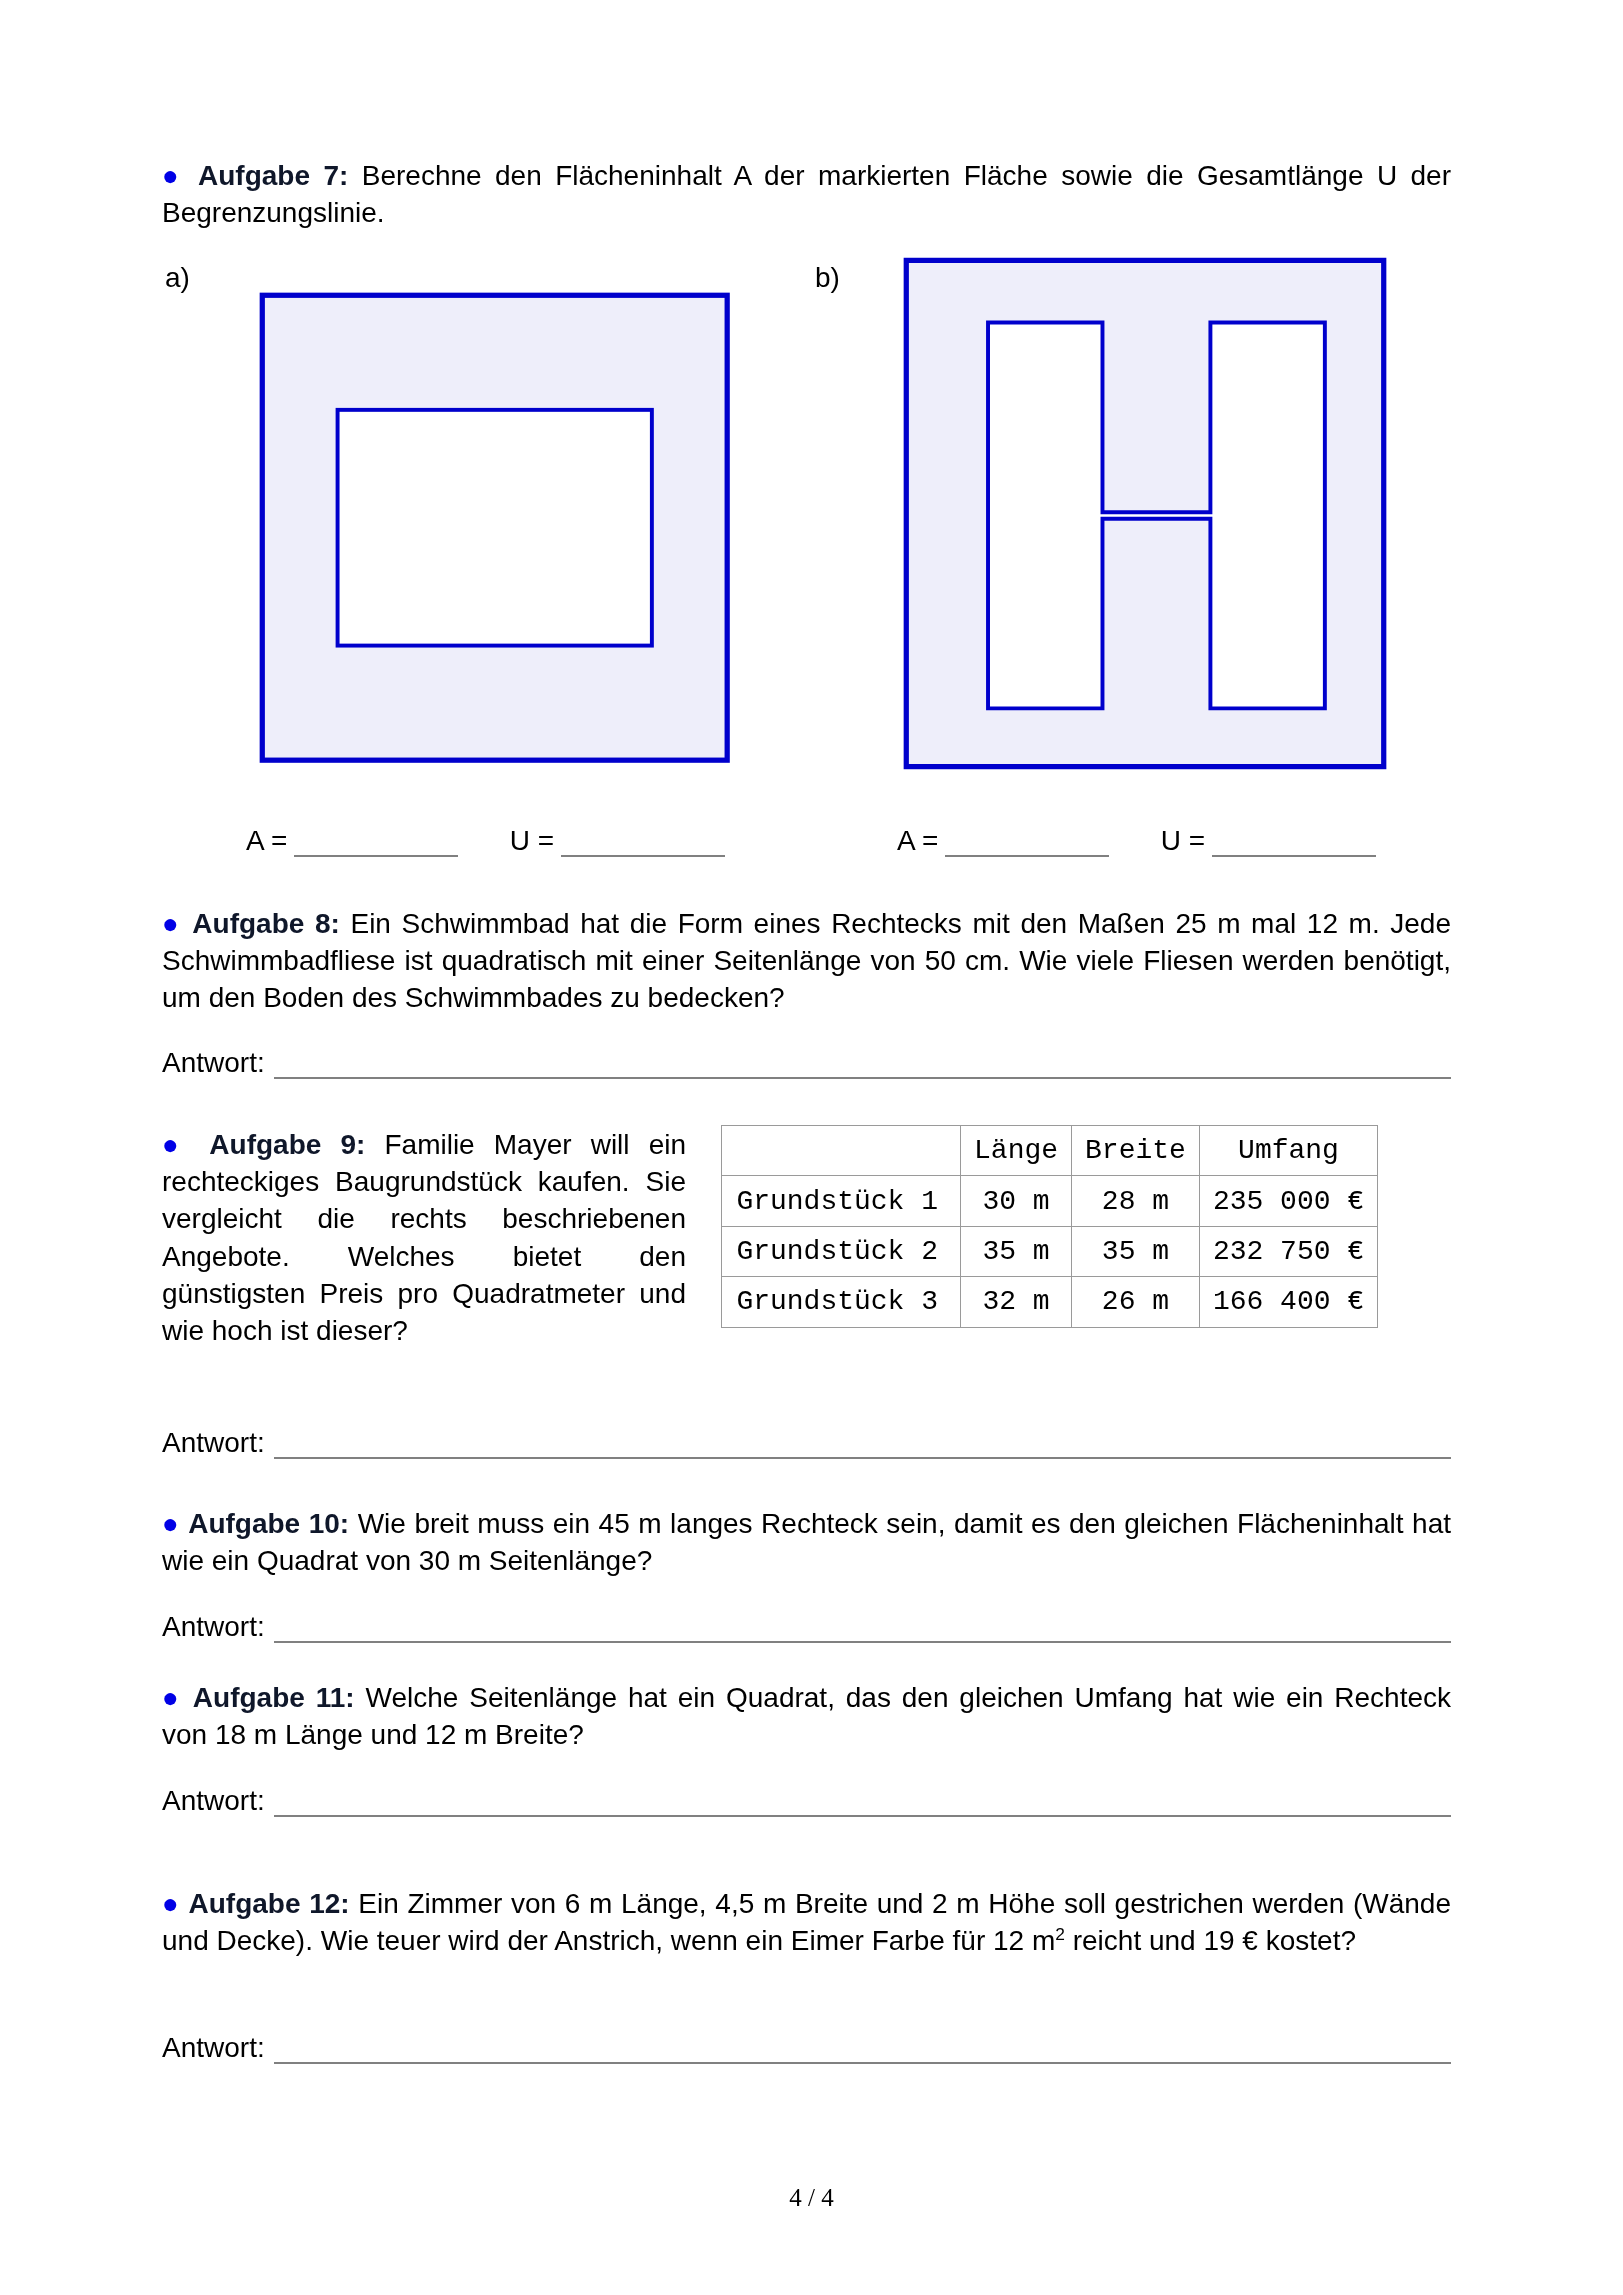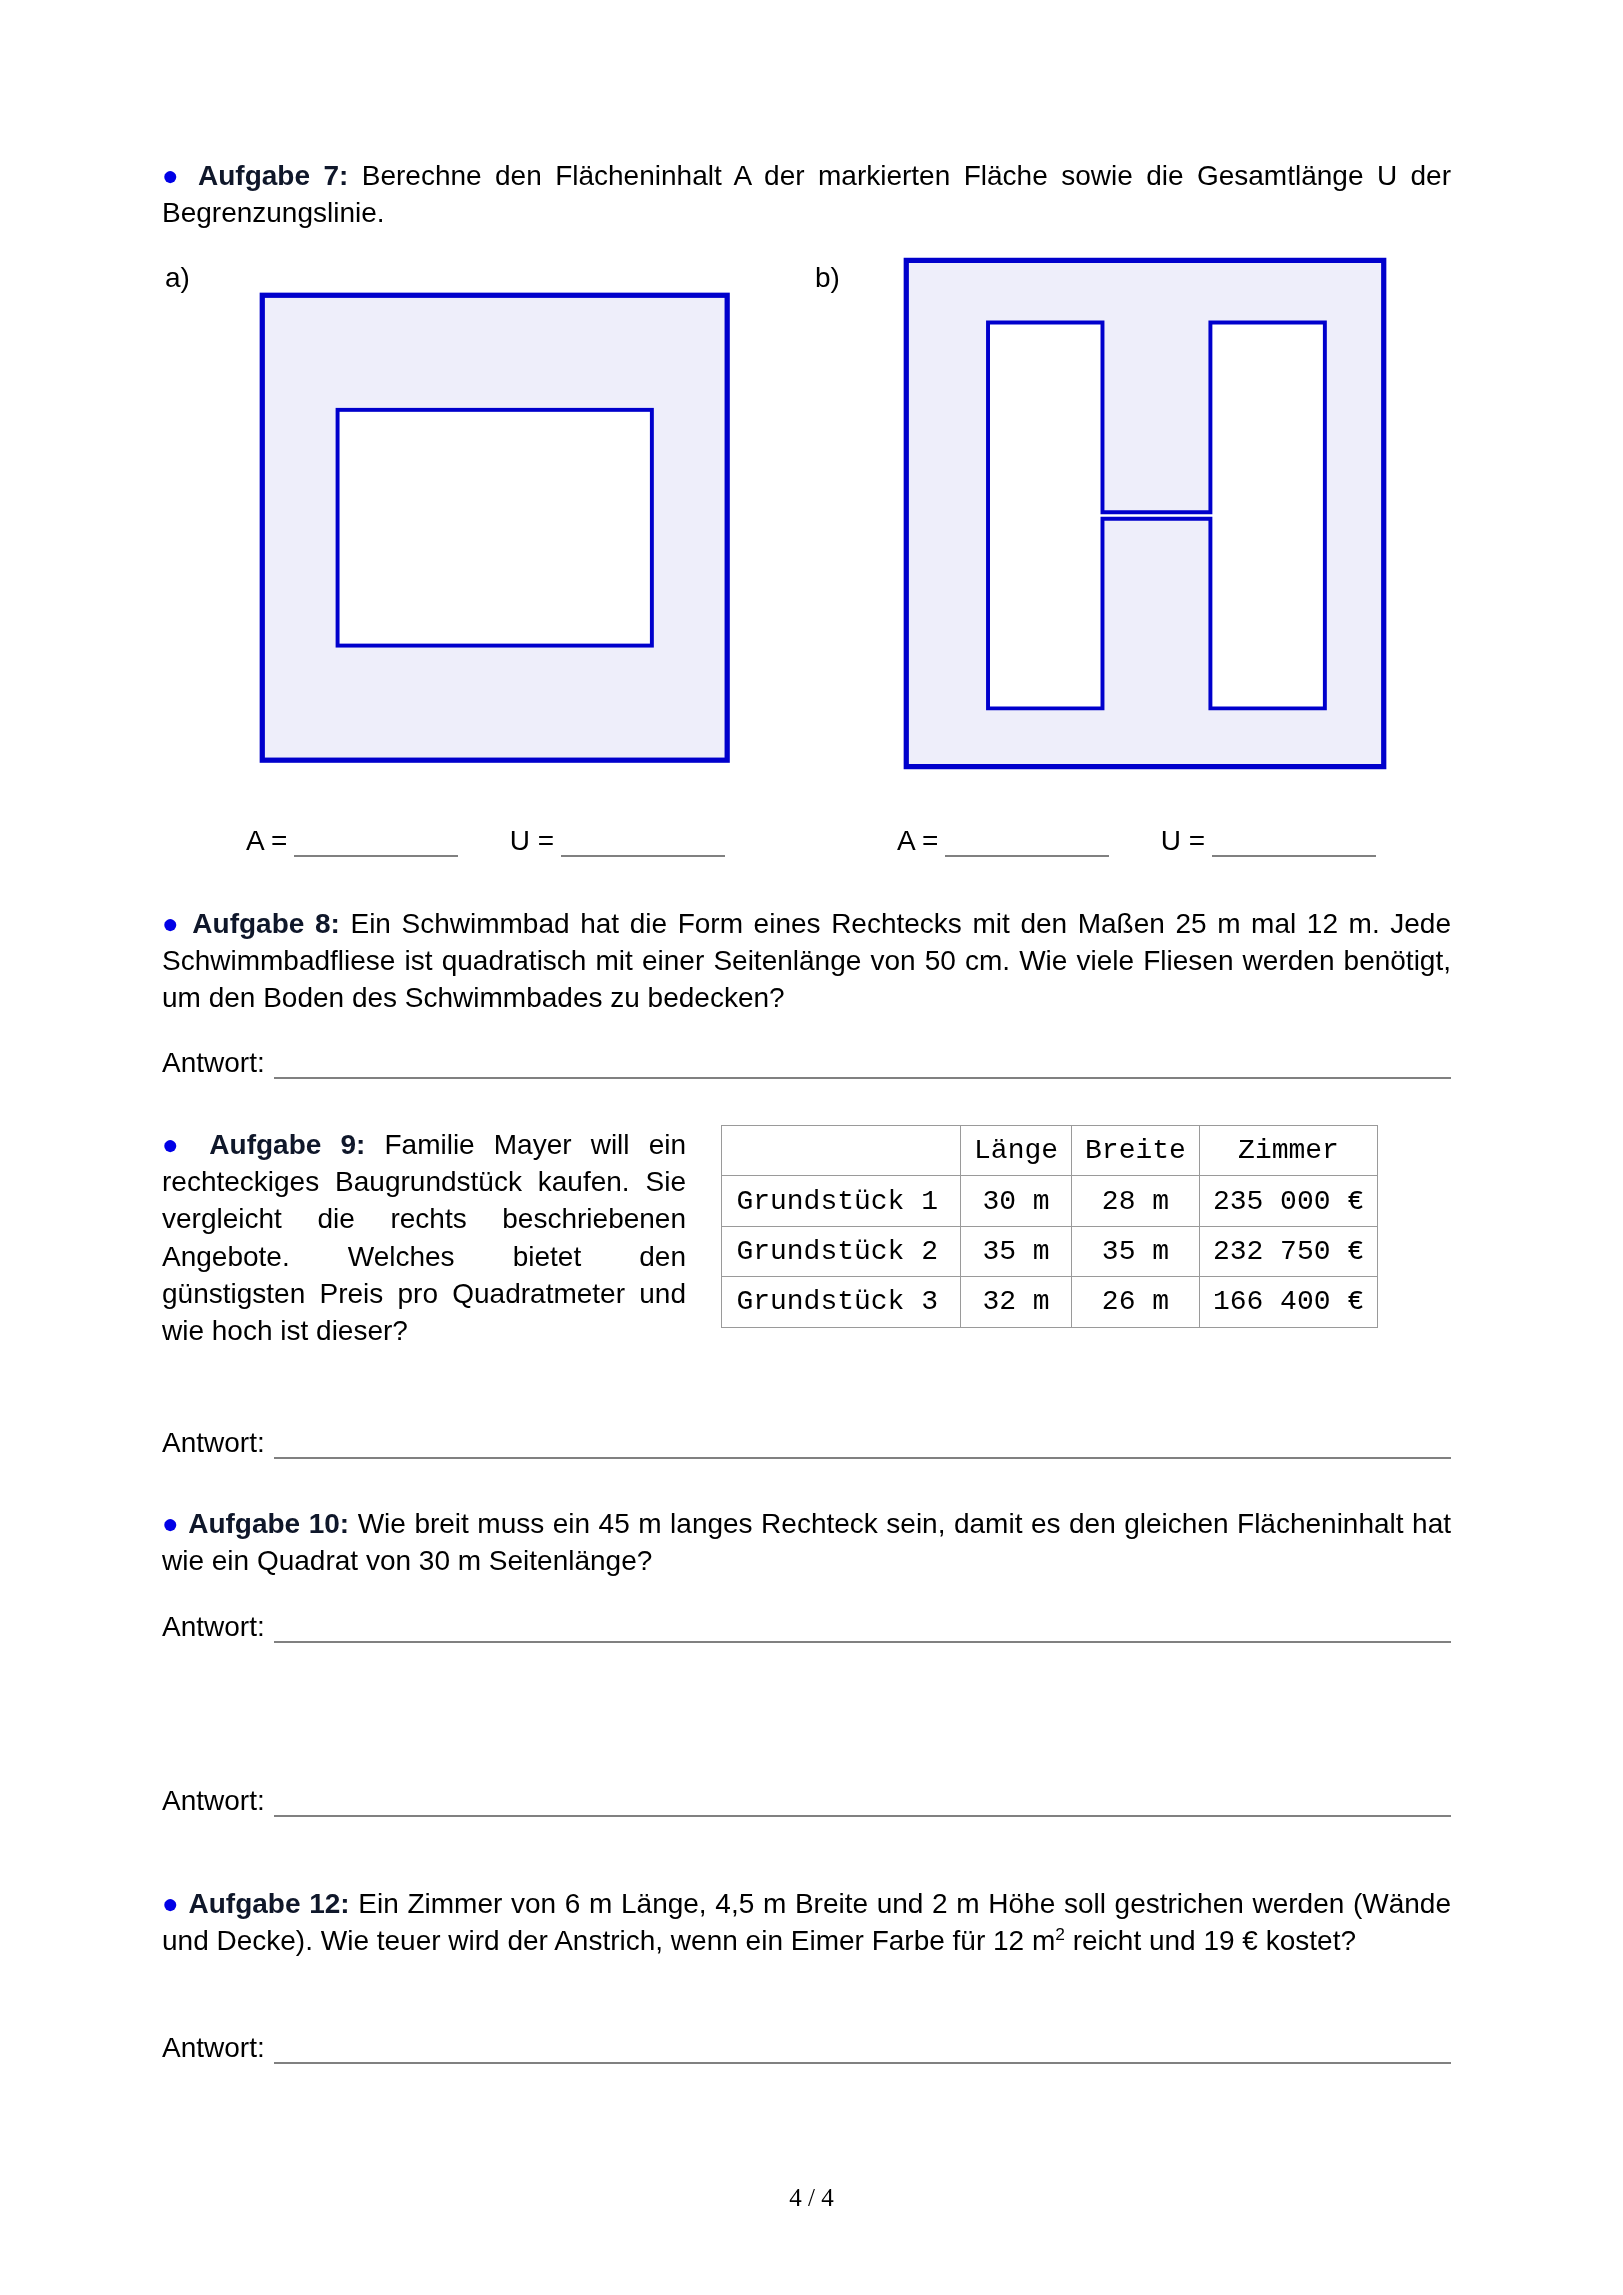--- a/index.html
+++ b/index.html
@@ -201,21 +201,21 @@
     <span class="lbl">Aufgabe 9:</span>
     <span>Familie Mayer will ein rechteckiges Baugrundstück kaufen. Sie vergleicht die rechts beschriebenen Angebote. Welches bietet den günstigsten Preis pro Quadratmeter und wie hoch ist dieser?</span>
   </div>
 
   <table class="tbl" style="left:721px; top:1125px;">
     <tbody>
       <tr>
         <td class="empty-corner"></td>
         <td>Länge</td>
         <td>Breite</td>
-        <td>Zimmer</td>
+        <td>Umfang</td>
       </tr>
       <tr>
         <td class="rowhead">Grundstück 1</td>
         <td>30 m</td>
         <td>28 m</td>
         <td>235 000 €</td>
       </tr>
       <tr>
         <td class="rowhead">Grundstück 2</td>
         <td>35 m</td>
@@ -240,20 +240,25 @@
     <span class="bullet">●</span>
     <span class="lbl">Aufgabe 10:</span>
     <span>Wie breit muss ein 45 m langes Rechteck sein, damit es den gleichen Flächeninhalt hat wie ein Quadrat von 30 m Seitenlänge?</span>
   </div>
 
   <div class="antwort" style="left:162px; top:1611px; width:1289px;">
     <span class="lead">Antwort:</span>
     <span class="rule"></span>
   </div>
 
+  <div class="para" style="left:162px; top:1679px; width:1289px;">
+    <span class="bullet">●</span>
+    <span class="lbl">Aufgabe 11:</span>
+    <span>Welche Seitenlänge hat ein Quadrat, das den gleichen Umfang hat wie ein Rechteck von 18 m Länge und 12 m Breite?</span>
+  </div>
 
   <div class="antwort" style="left:162px; top:1785px; width:1289px;">
     <span class="lead">Antwort:</span>
     <span class="rule"></span>
   </div>
 
   <div class="para" style="left:162px; top:1885px; width:1289px;">
     <span class="bullet">●</span>
     <span class="lbl">Aufgabe 12:</span>
     <span>Ein Zimmer von 6 m Länge, 4,5 m Breite und 2 m Höhe soll gestrichen werden (Wände und Decke). Wie teuer wird der Anstrich, wenn ein Eimer Farbe für 12 m</span><sup>2</sup><span> reicht und 19 € kostet?</span>

